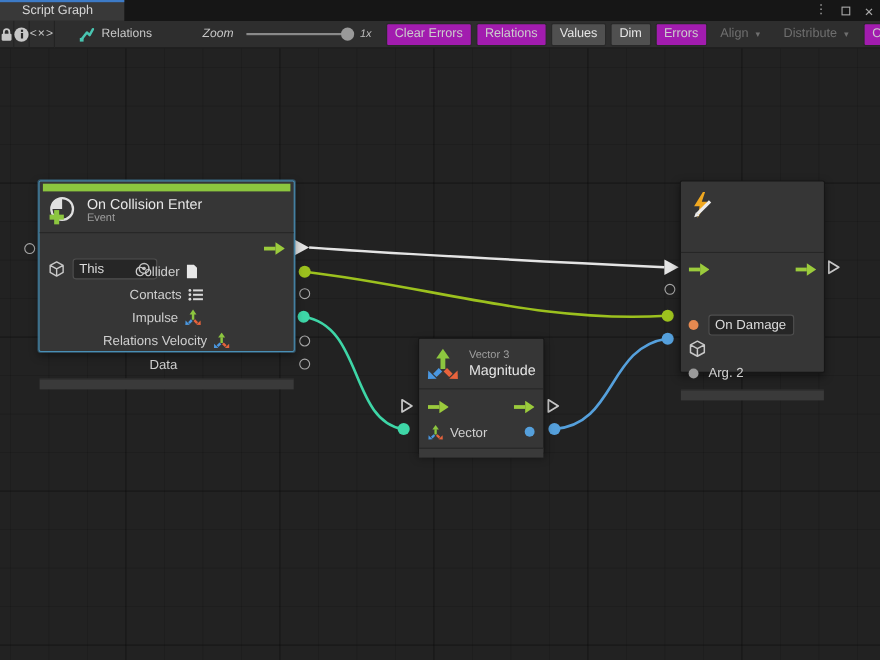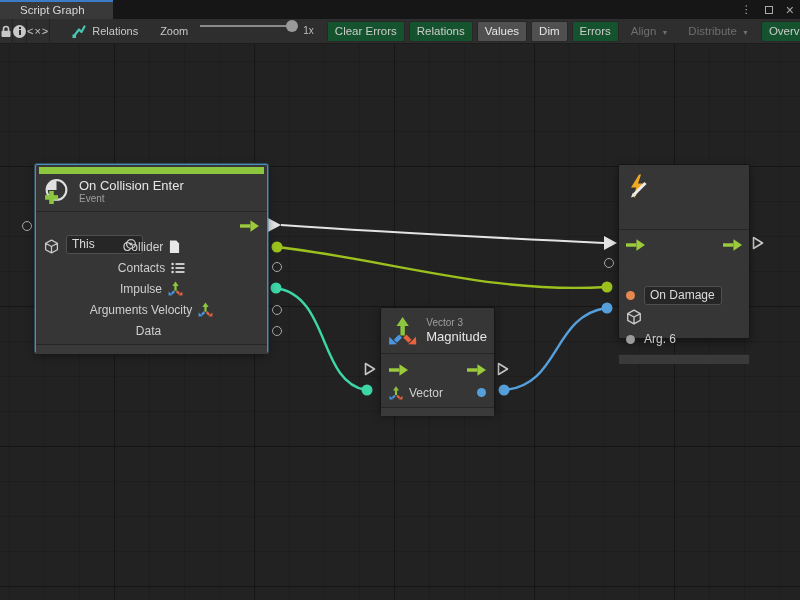--- a/index.html
+++ b/index.html
@@ -20,26 +20,26 @@
 
   
   .toolbar { position:absolute; left:0; top:19px; width:800px; height:25px; background:#2e2e2e;
     border-bottom:1px solid #1c1c1c; display:flex; align-items:center; color:#c8c8c8; font-size:11px; }
   .tbtn { height:25px; display:flex; align-items:center; justify-content:center; border-right:1px solid #232323; }
   .tbtn.lock { width:23px; } .tbtn.info { width:25px; } .tbtn.code { width:69px; color:#c8c8c8; font-size:11px; letter-spacing:1px; }
   .info-glyph { position:relative; width:13px; height:13px; border-radius:50%; background:#c8c8c8; display:inline-block; }
   .info-glyph::before { content:""; position:absolute; left:5.5px; top:2px; width:2px; height:2px; background:#2b2b2b; }
   .info-glyph::after  { content:""; position:absolute; left:5.5px; top:5.5px; width:2px; height:5px; background:#2b2b2b; }
   .go-group { display:flex; align-items:center; gap:6px; margin-left:22px; }
-  .zoom-group { display:flex; margin-left:22px; }
+  .zoom-group { display:flex; align-items:center; margin-left:46px;font-style:italic; }
   .zoom-track { position:relative; width:92px; height:2px; background:#8a8a8a; margin-left:12px; }
   .zoom-handle { position:absolute; right:-6px; top:-5px; width:12px; height:12px; border-radius:50%; background:#9a9a9a; }
   .zoom-val { margin-left:11px; color:#bdbdbd; font-size:10px; }
   .btn-row { display:flex; align-items:center; margin-left:13px; gap:4px; }
-  .btn { height:21px; padding:0 7px; background:#14532d; border:1px solid #282828; border-radius:2px;
+  .btn { height:21px; padding:0 7px; background:#a21caf; border:1px solid #282828; border-radius:2px;
     display:flex; align-items:center; color:#cccccc; font-size:11.5px; white-space:nowrap; }
   .btn.pressed { background:#505050; color:#e6e6e6; }
   .btn.flat { background:transparent; border-color:transparent; color:#6f6f6f; gap:5px; }
   .btn .dd { font-size:7px; position:relative; top:1px; }
 
   
   .canvas { position:absolute; left:0; top:44px; width:800px; height:556px; background:#222222;
     background-image:
       linear-gradient(rgba(0,0,0,0.28) 1px, transparent 1px),
       linear-gradient(90deg, rgba(0,0,0,0.28) 1px, transparent 1px),
@@ -63,21 +63,21 @@
   .prow { display:flex; align-items:center; padding:0 8px; font-size:12px; color:#cfcfcf; }
   .prow.right { justify-content:center; gap:6px; }
   .field { background:#262626; border:1px solid #4f4f4f; border-radius:3px; color:#dcdcdc;
     font-size:12px; display:flex; align-items:center; padding:0 5px; height:19px; }
   .dot { border-radius:50%; display:inline-block; }
   .hollow-port { position:absolute; width:10px; height:10px; border-radius:50%;
     border:1.6px solid #a8a8a8; background:#222; }
   .tri-hollow { position:absolute; }
 
   
-  #node-oce { left:35px; top:120px; width:233px; height:189px; }
+  #node-oce { left:35px; top:120px; width:233px; height:156px; }
   #node-oce .nheader { padding:4px 8px 6px 7px; }
   #node-oce .nbody { padding-top:3px; }
   #node-oce .prow { height:21px; }
   #node-oce .nfooter { height:10px; margin-top:3px; }
 
   
   #node-mag { left:380px; top:263px; width:115px; height:106px; }
   #node-mag .nheader { height:45px; padding:5px 7px; }
   #node-mag .nbody { padding-top:4px; }
   #node-mag .prow { height:23px; }
@@ -234,21 +234,21 @@
           <rect x="2" y="16.5" width="12.5" height="4.4" fill="#8cc63f"></rect>
           <rect x="6" y="12.5" width="4.4" height="12.5" fill="#8cc63f"></rect>
         </svg>
         <div>
           <div class="ttl">On Collision Enter</div>
           <div class="sub">Event</div>
         </div>
       </div>
       <div class="nbody">
         <div class="prow" style="justify-content:space-between;">
-          <span style="display:flex; align-items:flex-end; gap:7px;margin-top:37px;">
+          <span style="display:flex; align-items:center; gap:7px;margin-top:37px;">
             <svg width="15" height="15" viewBox="0 0 14 14">
                 <use href="#cube"></use>
               </svg>
             <span class="field" style="width:77px; justify-content:space-between;">
               <span>This</span>
               <svg width="12" height="12" viewBox="0 0 12 12">
                 <circle cx="6" cy="6" r="4.4" fill="none" stroke="#c0c0c0" stroke-width="1.4"></circle>
                 <circle cx="6" cy="6" r="1.6" fill="#c0c0c0"></circle>
               </svg>
             </span>
@@ -274,21 +274,21 @@
               <rect x="4.5" y="9.1" width="9" height="1.8" fill="#d8d8d8"></rect>
           </svg>
         </div>
         <div class="prow right">
           <span>Impulse</span>
           <svg width="15" height="15" viewBox="0 0 20 20">
               <use href="#vec3"></use>
             </svg>
         </div>
         <div class="prow right">
-          <span>Arguments Velocity</span>
+          <span>Relations Velocity</span>
           <svg width="15" height="15" viewBox="0 0 20 20">
               <use href="#vec3"></use>
             </svg>
         </div>
         <div class="prow right" style="padding-right:14px;">
           <span>Data</span>
         </div>
       </div>
       <div class="nfooter"></div>
     </div>
@@ -346,20 +346,20 @@
             <span>On Damage</span>
           </span>
         </div>
         <div class="prow">
           <svg width="16" height="16" viewBox="0 0 14 14">
               <use href="#cube"></use>
             </svg>
         </div>
         <div class="prow" style="gap:9px;">
           <span class="dot" style="width:9px;height:9px;background:#9a9a9a;"></span>
-          <span>Arg. 6</span>
+          <span>Arg. 2</span>
         </div>
       </div>
       <div class="nfooter"></div>
     </div>
 
   </div>
 </div>
 
 </body></html>

